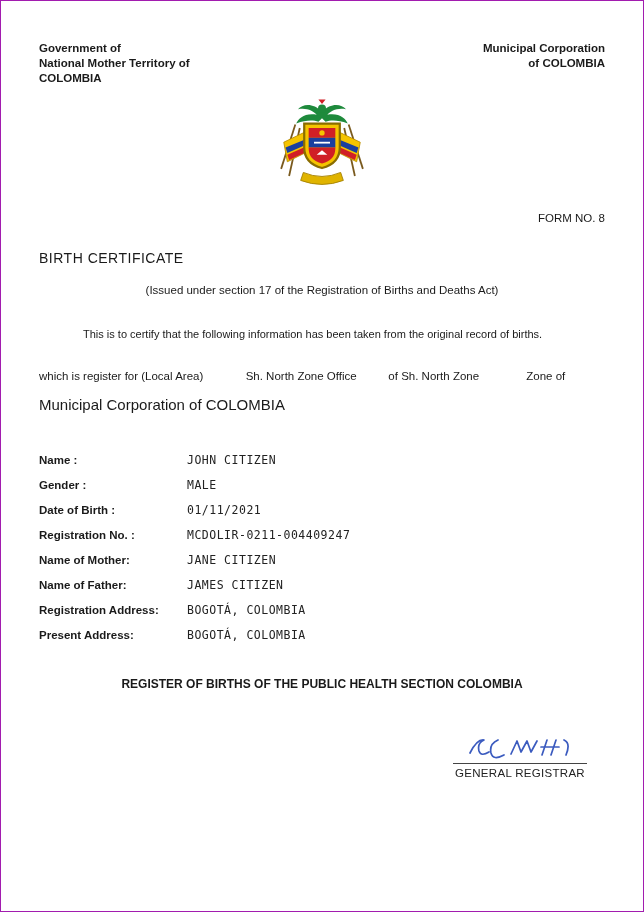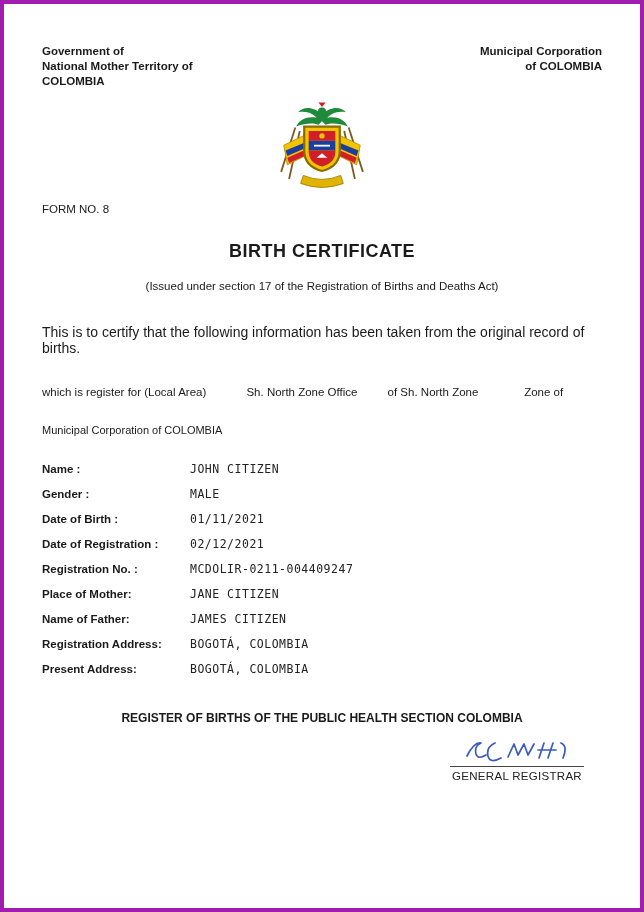--- a/index.html
+++ b/index.html
@@ -1,36 +1,36 @@
 <!DOCTYPE html>
 <html><head>
 <meta charset="utf-8">
 <style>
   * { margin:0; padding:0; box-sizing:border-box; }
   html,body { background:#ffffff; }
   body { font-family:"Liberation Sans", sans-serif; color:#1a1a1a; }
   .page {
     width:644px; height:912px; background:#fff;
-    border:4px solid #a21caf; position:relative;
+    border:1px solid #a21caf; position:relative;
     padding:40px 38px 0 38px; overflow:hidden;
   }
   .header { display:flex; justify-content:space-between; font-size:11.5px; font-weight:bold; line-height:1.3; }
   .header-right { text-align:right; }
   .emblem-wrap { text-align:center; margin-top:10px; }
-  .form-no { text-align:left; font-size:11.5px; margin-top:4px; }
-  .cert-title { text-align:center; font-size:18px; font-weight:bold; letter-spacing:0.5px; margin-top:26px; }
+  .form-no { text-align:right; font-size:11.5px; margin-top:16px; }
+  .cert-title { text-align:left; font-size:14px; font-weight:normal; letter-spacing:0.5px; margin-top:26px; }
   .cert-subtitle { text-align:center; font-size:11.5px; margin-top:18px; }
-  .certify-text { font-size:14px; margin-top:32px; }
+  .certify-text { font-size:11px; margin-top:32px;margin-left:44px; }
   .register-line { display:flex; font-size:11.5px; margin-top:30px; }
   .register-line .p1 { width:210px; }
   .register-line .p2 { width:145px; }
   .register-line .p3 { width:130px; }
   .register-line .p4 { width:80px;margin-left:10px; }
-  .register-line2 { font-size:11px; margin-top:26px; }
-  .fields { margin-top:26px; }
+  .register-line2 { font-size:15px; margin-top:14px; }
+  .fields { margin-top:40px; }
   .field-row { display:flex; align-items:baseline; height:25px; }
   .field-label { width:148px; font-size:11.5px; font-weight:bold; flex:0 0 auto; }
   .field-value { font-family:"DejaVu Sans Mono","Liberation Mono",monospace; font-size:11.5px; letter-spacing:0.5px; color:#222; }
   .register-heading { text-align:center; font-size:12px; font-weight:bold; margin-top:24px; }
   .signature-block { position:absolute; right:56px; top:732px; width:134px; text-align:center; }
   .signature-svg { display:block; margin:0 auto 2px auto; }
   .signature-rule { border-top:1.5px solid #444; margin-top:2px; }
   .registrar-title { font-size:11.5px; margin-top:3px; letter-spacing:0.3px; color:#222; }
   .watermark { position:absolute; left:0; right:0; bottom:22px; text-align:center; white-space:nowrap; }
   .watermark-inner {
@@ -114,29 +114,25 @@
     </div>
     <div class="field-row">
       <span class="field-label">Gender :</span>
       <span class="field-value">MALE</span>
     </div>
     <div class="field-row">
       <span class="field-label">Date of Birth :</span>
       <span class="field-value">01/11/2021</span>
     </div>
     <div class="field-row">
-      <span class="field-label">Date of Registration :</span>
-      <span class="field-value">02/12/2021</span>
-    </div>
-    <div class="field-row">
       <span class="field-label">Registration No. :</span>
       <span class="field-value">MCDOLIR-0211-004409247</span>
     </div>
     <div class="field-row">
-      <span class="field-label">Place of Mother:</span>
+      <span class="field-label">Name of Mother:</span>
       <span class="field-value">JANE CITIZEN</span>
     </div>
     <div class="field-row">
       <span class="field-label">Name of Father:</span>
       <span class="field-value">JAMES CITIZEN</span>
     </div>
     <div class="field-row">
       <span class="field-label">Registration  Address:</span>
       <span class="field-value">BOGOTÁ, COLOMBIA</span>
     </div>

